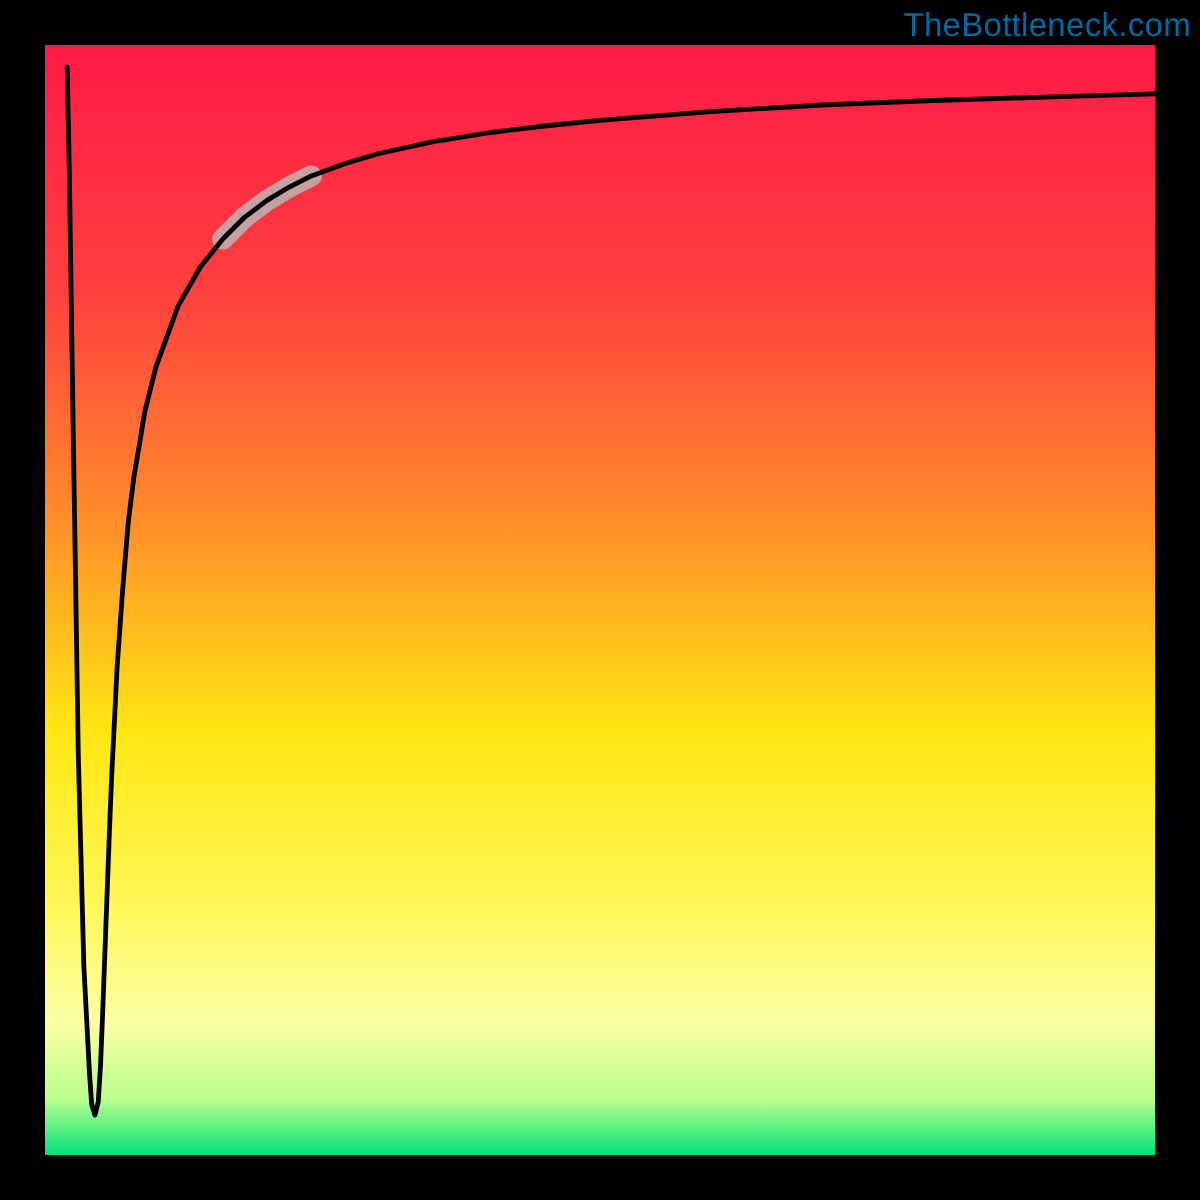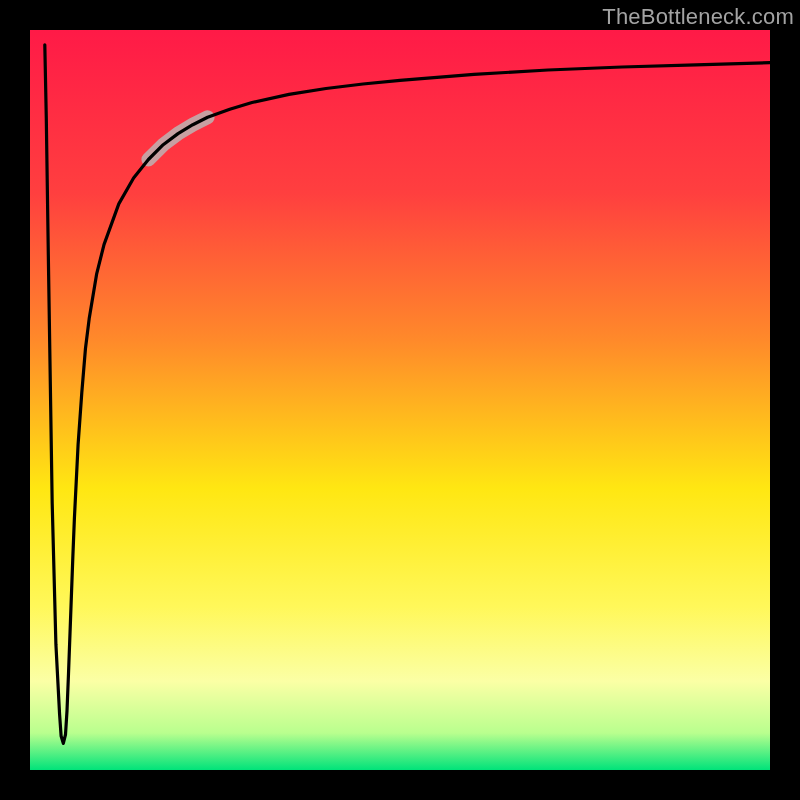--- a/index.html
+++ b/index.html
@@ -26,21 +26,21 @@
     width: 740px;
     height: 740px;
   }
   .watermark {
     position: absolute;
     top: 4px;
     right: 6px;
     font-size: 22px;
     font-weight: 500;
     letter-spacing: 0.2px;
-    color: #a3a3a3;
+    color: #0369a1;
     user-select: none;
     text-align: right;
   }
   svg {
     display: block;
   }
 </style>
 </head>
 <body>
 

